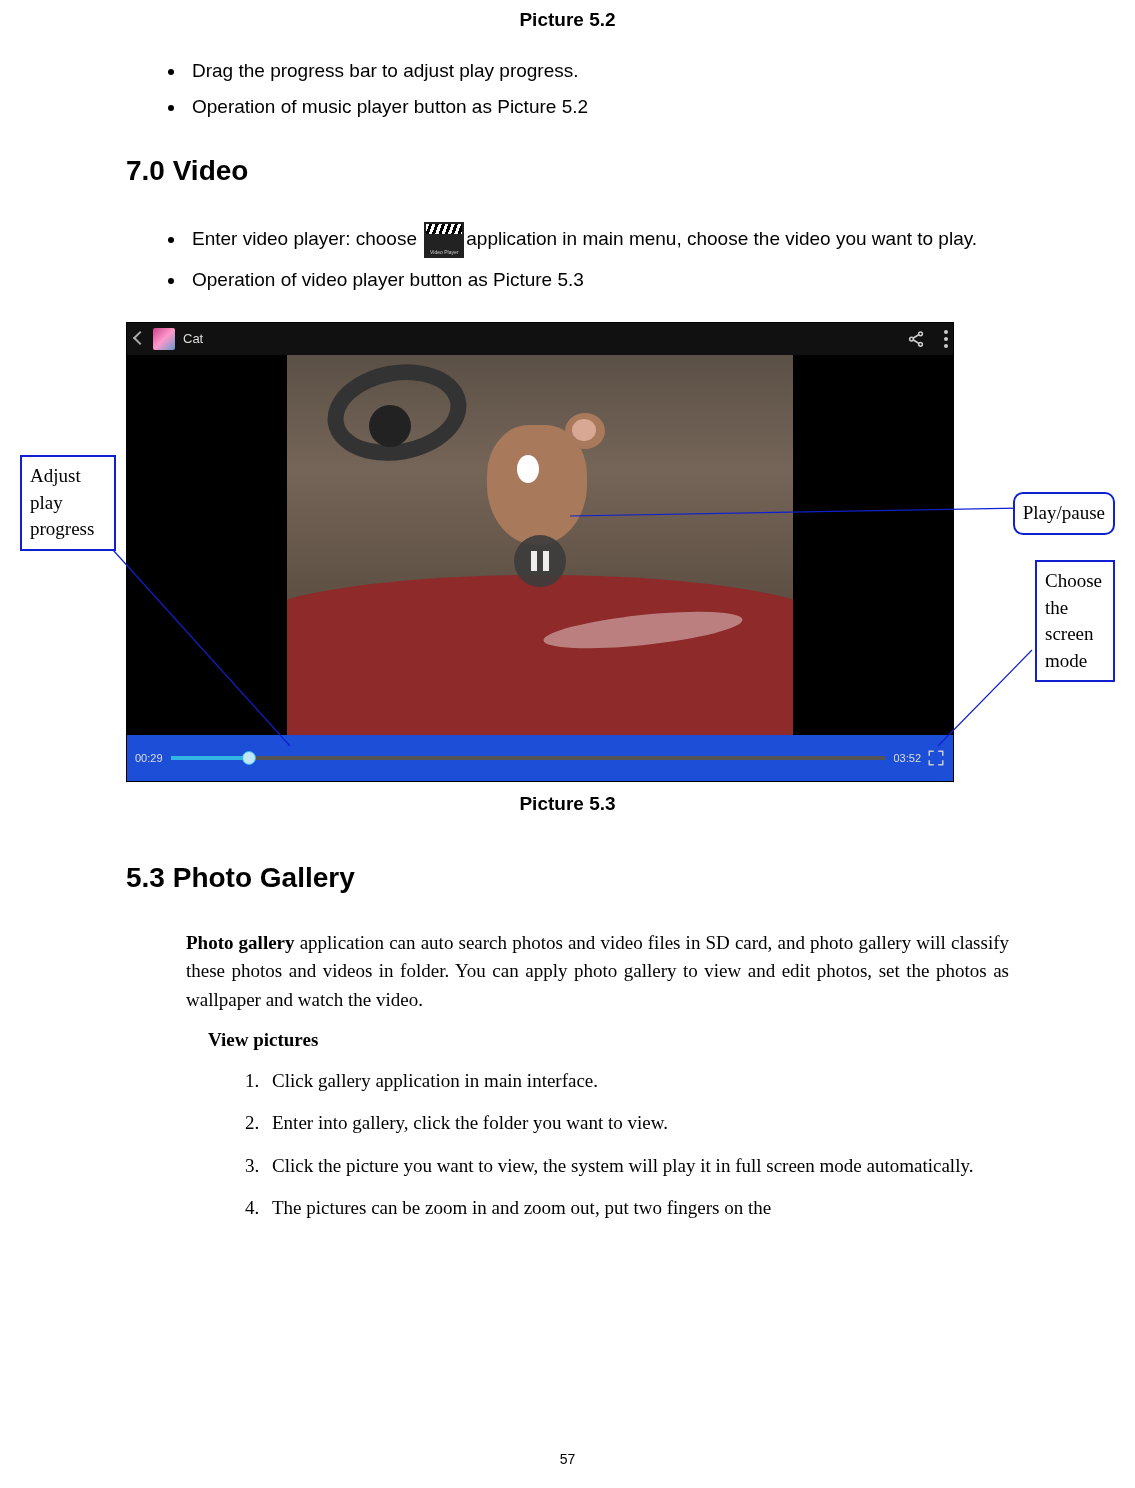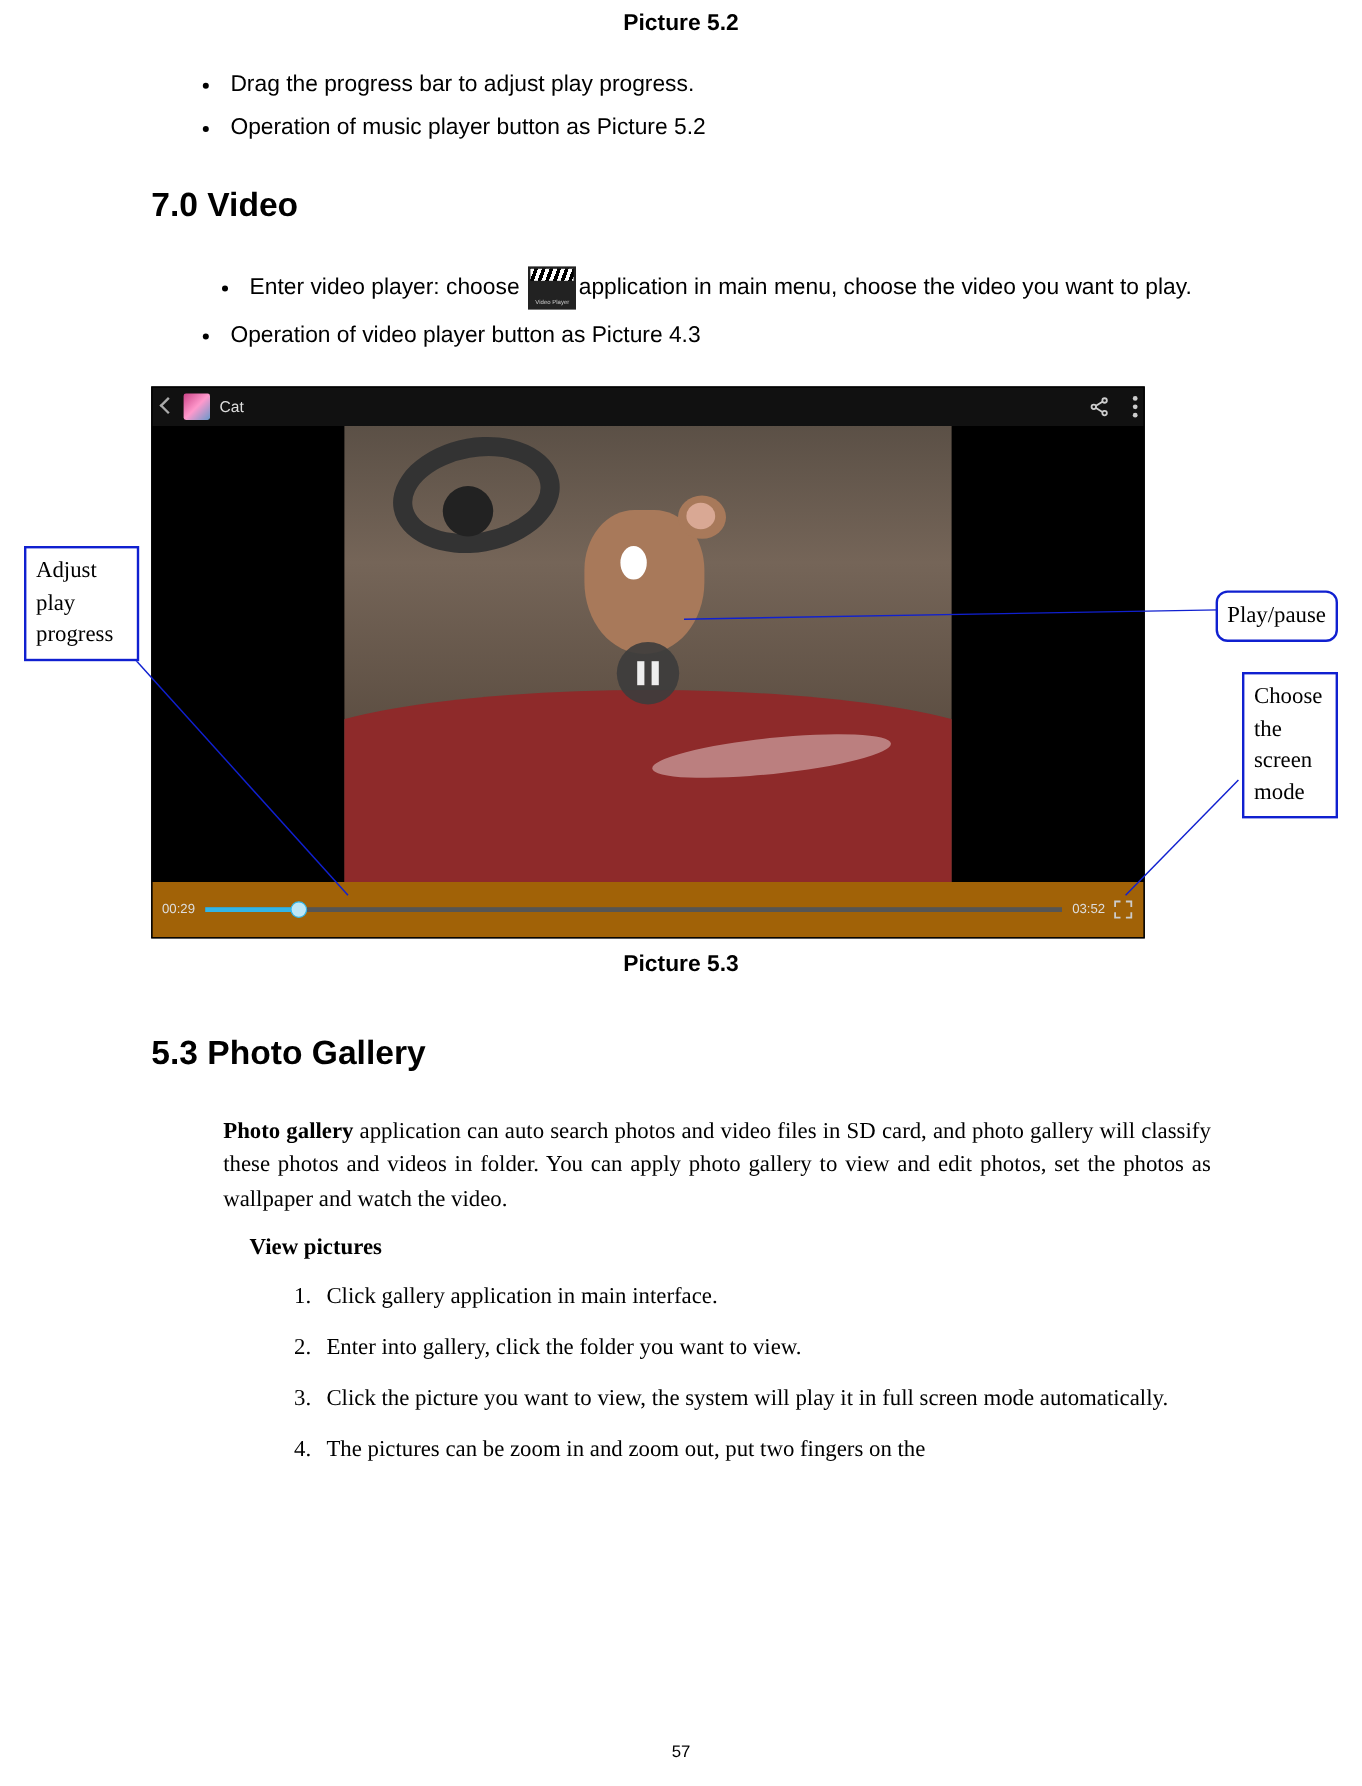--- a/index.html
+++ b/index.html
@@ -28,21 +28,20 @@
     padding-left: 60px;
     margin-bottom: 28px;
   }
   .bullets li, .bullets2 li {
     list-style: disc;
     margin-bottom: 8px;
     padding-left: 6px;
   }
   .bullets2 li.with-icon {
     text-align: justify;
-    margin-left: 16px;
   }
   .inline-icon {
     display: inline-block;
     width: 40px;
     height: 36px;
     background: #222;
     vertical-align: middle;
     position: relative;
     margin: 0 2px;
   }
@@ -219,21 +218,21 @@
     justify-content: space-between;
   }
   .pause-bars span {
     width: 6px; background: #eee;
   }
 
   .controls {
     position: absolute;
     bottom: 0; left: 0; right: 0;
     height: 46px;
-    background: #a16207;
+    background: #1d4ed8;
     display: flex;
     align-items: center;
     color: #ddd;
     font-size: 11px;
     padding: 12px 8px;
   }
   .track {
     flex: 1;
     height: 4px;
     background: #555;
@@ -319,21 +318,21 @@
 
   <h2 class="section">7.0 Video</h2>
 
   <ul class="bullets2">
     <li class="with-icon lijust">
       <span>Enter video player: choose </span><span class="inline-icon">
         <span class="clapper-top"></span>
         <span class="clapper-label">Video Player</span>
       </span><span>application in main menu, choose the video you want to play.</span>
     </li>
-    <li>Operation of video player button as Picture 4.3</li>
+    <li>Operation of video player button as Picture 5.3</li>
   </ul>
 
   <div class="screenshot">
     <div class="topbar">
       <div class="back-chevron"></div>
       <div class="title-thumb"></div>
       <span>Cat</span>
       <div class="topbar-right">
         <div class="share-icon">
           <svg viewBox="0 0 24 24">

